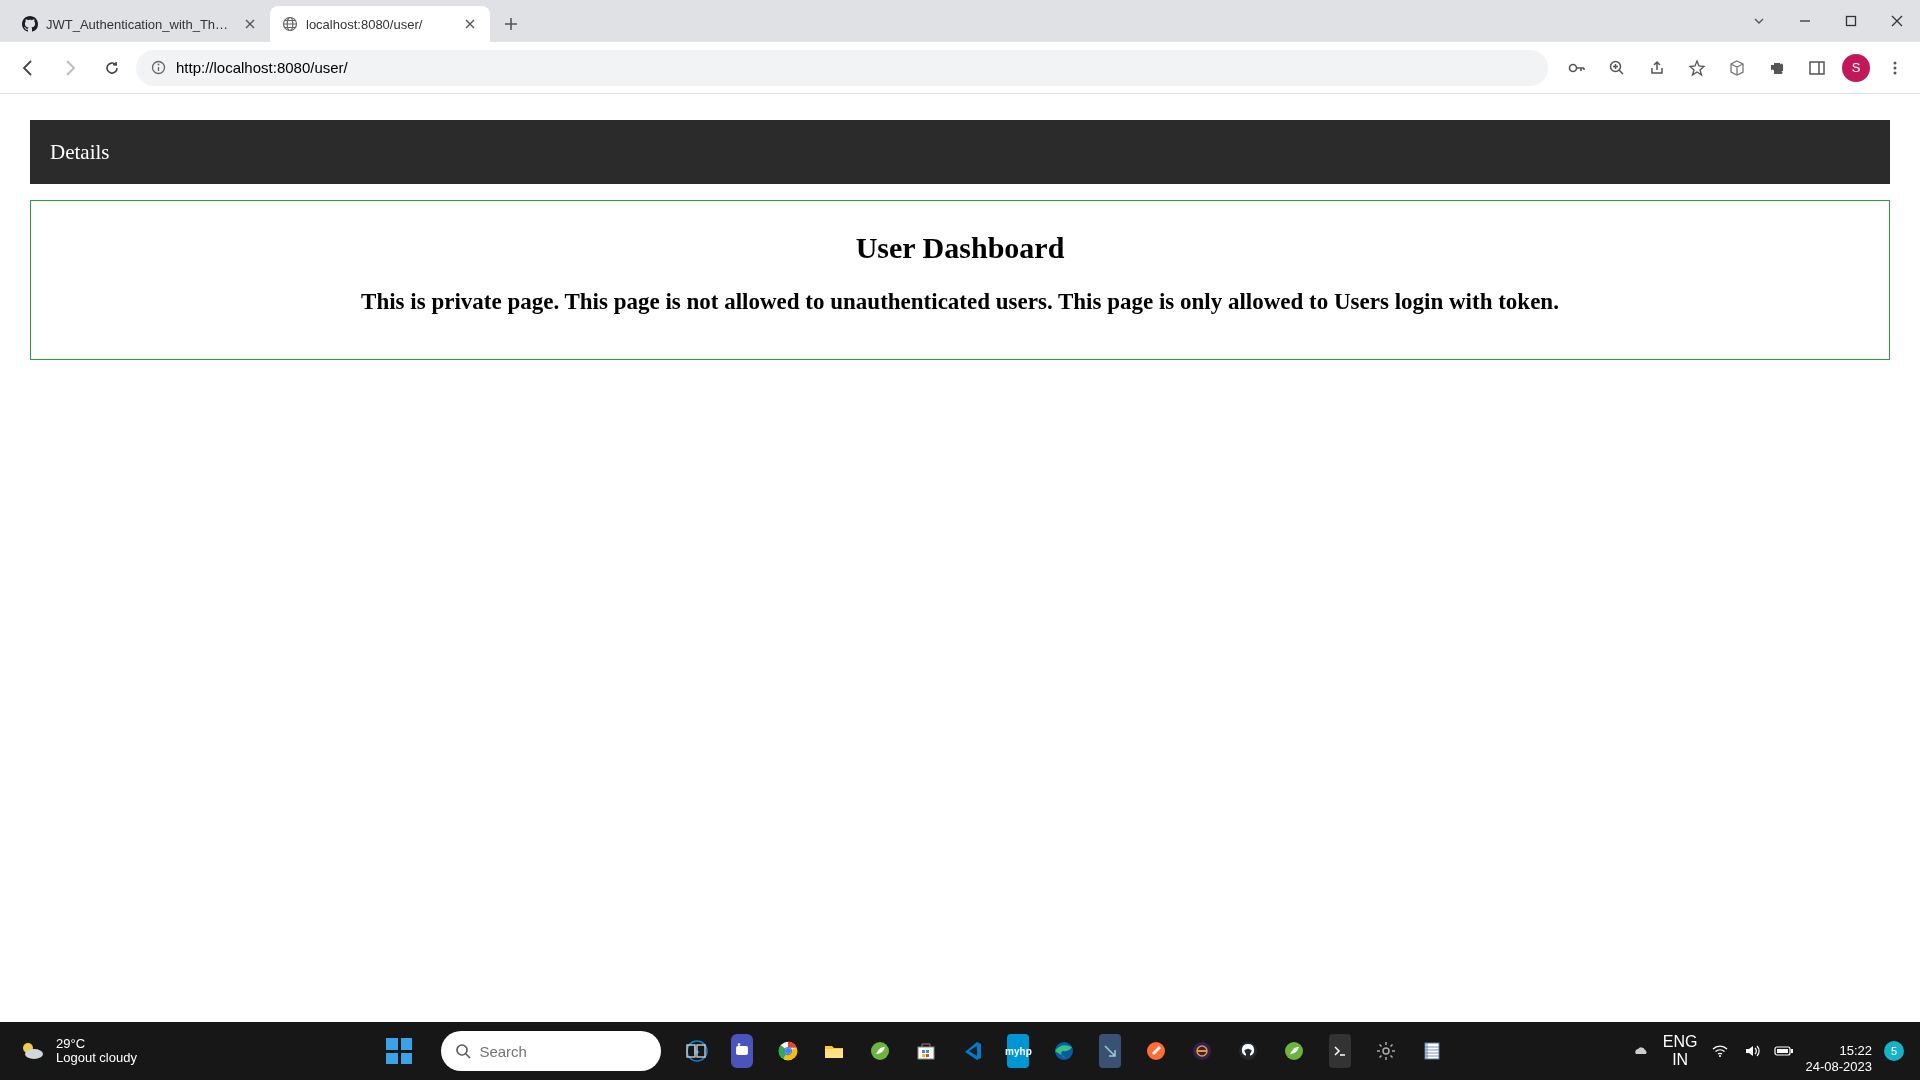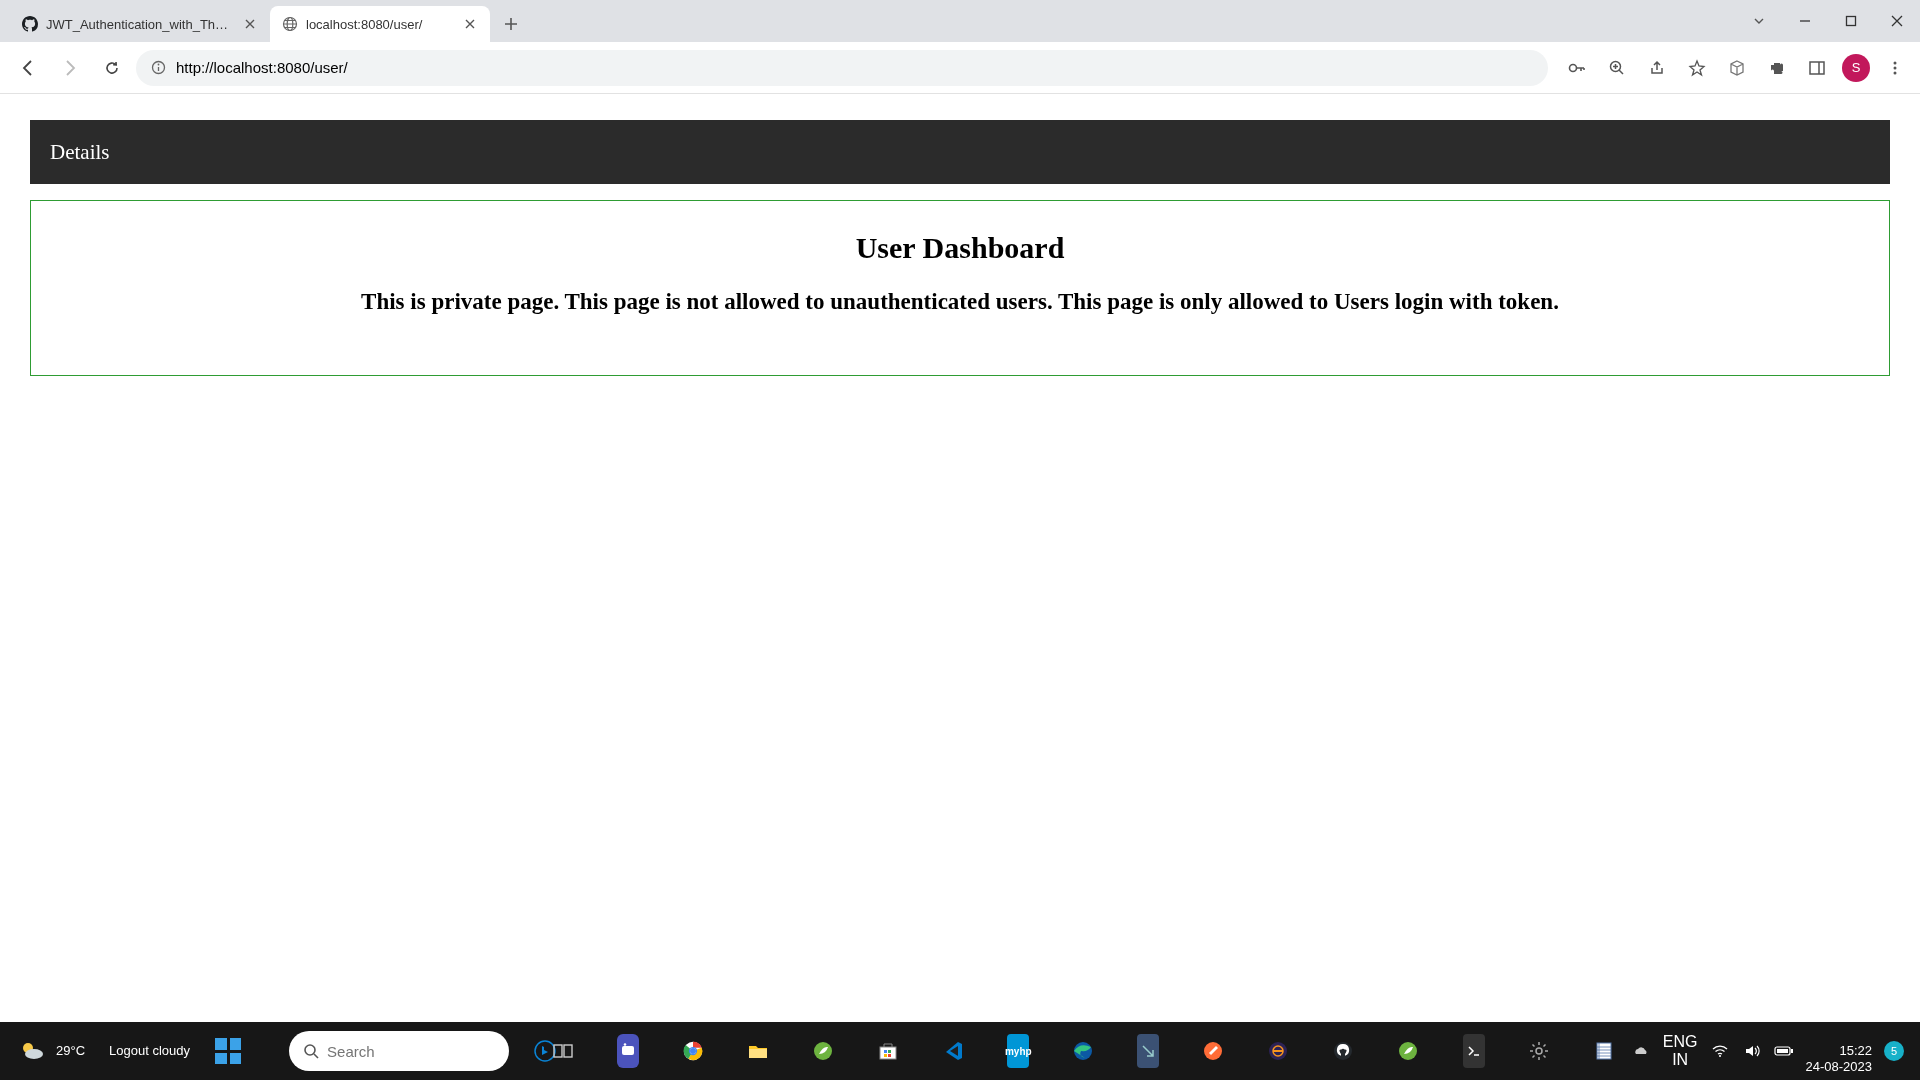--- a/index.html
+++ b/index.html
@@ -27,30 +27,30 @@
     .toolbar-right { display: flex; align-items: center; gap: 10px; padding-left: 8px; }
     .tool-icon { width: 30px; height: 30px; display: flex; align-items: center; justify-content: center; cursor: pointer; color: #555; }
     .avatar { width: 28px; height: 28px; border-radius: 50%; background: #c2185b; color: #fff; display: flex; align-items: center; justify-content: center; font-size: 13px; font-weight: 500; }
 
     
     .page { padding: 0 0px; }
     .page-inner { margin: 26px 30px 0 30px; }
     .navbar { height: 64px; background: #2b2b2b; display: flex; align-items: stretch; }
     .nav-item { display: flex; align-items: center; padding: 0 20px; color: #fff; font-family: Georgia, 'Times New Roman', serif; font-size: 21px; cursor: pointer; }
     .nav-item.active { background: #b85c73; }
-    .content-box { margin-top: 16px; border: 1.5px solid #2e9c33; padding: 30px 24px 60px 24px; text-align: center; }
+    .content-box { margin-top: 16px; border: 1.5px solid #2e9c33; padding: 30px 24px 44px 24px; text-align: center; }
     .content-title { font-family: Georgia, 'Times New Roman', serif; font-size: 30px; font-weight: bold; margin-bottom: 24px; }
     .content-sub { font-family: Liberation Serif, serif; font-size: 23px; font-weight: bold; }
 
     
     .taskbar { position: fixed; bottom: 0; left: 0; right: 0; height: 58px; background: #171717; display: flex; align-items: center; color: #fff; }
     .tb-left { display: flex; align-items: center; gap: 10px; padding-left: 18px; width: 210px; }
     .weather-icon { width: 28px; height: 28px; }
-    .weather-text { display: flex; flex-direction: row; line-height: 1.1; font-size: 13px; gap: 24px; }
-    .tb-center { flex: 1; display: flex; align-items: center; justify-content: space-between; gap: 24px; }
+    .weather-text { display: flex; flex-direction: column; line-height: 1.1; font-size: 13px; }
+    .tb-center { flex: 1; display: flex; align-items: center; justify-content: center; gap: 24px; }
     .start-btn { width: 36px; height: 36px; display: grid; grid-template-columns: 1fr 1fr; grid-template-rows: 1fr 1fr; gap: 3px; padding: 5px; cursor: pointer; }
     .start-btn > div { background: #3ba2e8; }
     .search-box { height: 40px; width: 220px; background: #fff; border-radius: 20px; display: flex; align-items: center; padding: 0 14px; gap: 8px; color: #333; }
     .search-box input { border: none; outline: none; font-size: 15px; flex: 1; background: transparent; color: #333; }
     .search-box .bing { width: 24px; height: 24px; border-radius: 50%; display: flex; align-items: center; justify-content: center; color: #0a66c2; }
     .tb-app { width: 22px; height: 34px; display: flex; align-items: center; justify-content: center; cursor: pointer; border-radius: 4px; font-size: 18px; }
     .tb-right { display: flex; align-items: center; gap: 12px; padding: 0 16px; font-size: 12px; }
     .tray-icon { width: 20px; height: 20px; display: flex; align-items: center; justify-content: center; }
     .lang { display: flex; flex-direction: column; align-items: center; line-height: 1.1; font-size: 16px; }
     .clock { display: flex; flex-direction: column; align-items: flex-end; line-height: 1.2; font-size: 13px; margin-top: 16px; }

